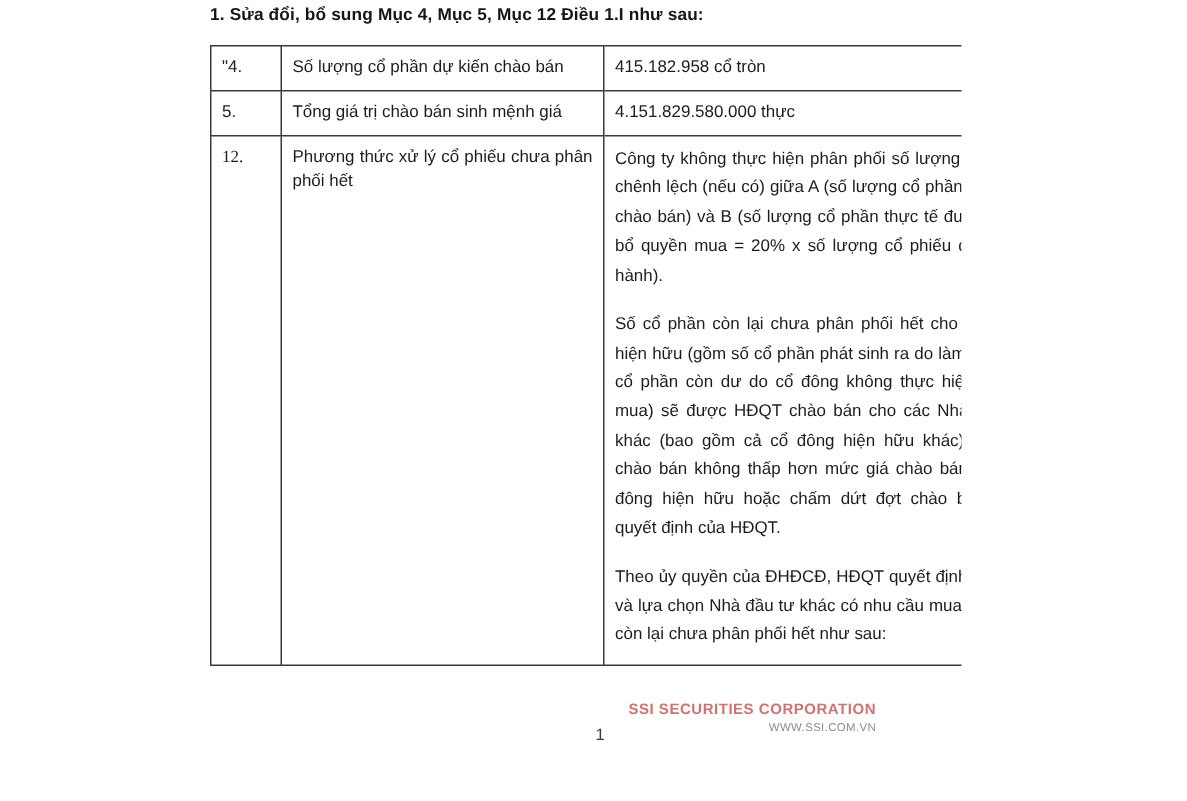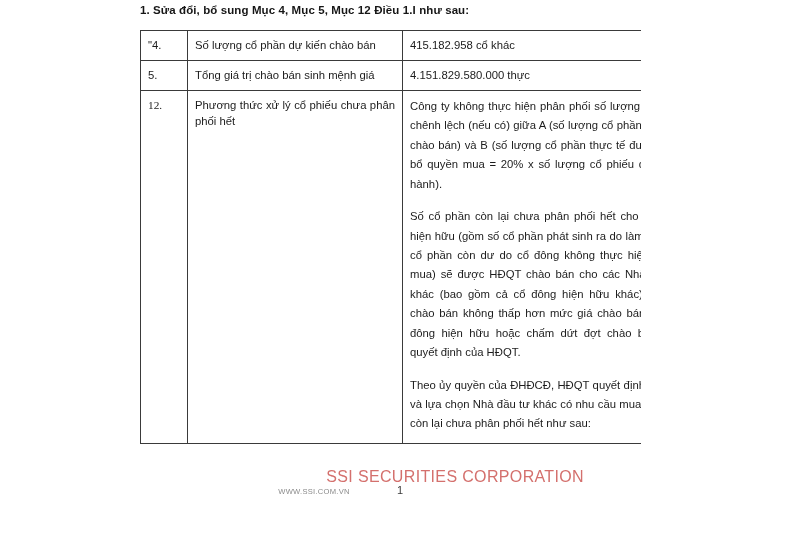--- a/index.html
+++ b/index.html
@@ -82,33 +82,33 @@
     font-size: 11px;
     color: #3a3a3a;
   }
   .brand {
     position: absolute;
     right: 57px;
     top: 468px;
     text-align: left;
   }
   .brand-name {
-    font-size: 16px;
+    font-size: 10px;
     letter-spacing: 0.35px;
     color: #d4706d;
-    font-weight: normal;
-    white-space: nowrap;
-    margin-left: 48px;
+    font-weight: bold;
+    white-space: nowrap;
   }
   .brand-url {
     margin-top: 1px;
     font-size: 7.6px;
     letter-spacing: 0.25px;
     color: #8a8a8a;
     white-space: nowrap;
+    text-align: right;
   }
 
   
   .stamp {
     position: absolute;
     left: 690px;
     top: -46px;
     width: 132px;
     height: 132px;
     pointer-events: none;
@@ -161,21 +161,21 @@
 <div id="page">
 
   <div class="doc-heading">1. Sửa đổi, bổ sung Mục 4, Mục 5, Mục 12 Điều 1.I như sau:</div>
 
   <table class="amend-table">
     <tbody>
       <tr>
         <td class="col-no">"4.</td>
         <td class="col-label label-justify">Số lượng cổ phần dự kiến chào bán</td>
         <td class="col-value">
-          <span class="value-bold">415.182.958</span><span> cổ khác</span>
+          <span class="value-bold">415.182.958</span><span> cổ tròn</span>
         </td>
       </tr>
 
       <tr>
         <td class="col-no">5.</td>
         <td class="col-label label-justify">Tổng giá trị chào bán sinh mệnh giá</td>
         <td class="col-value">4.151.829.580.000 thực</td>
       </tr>
 
       <tr>

